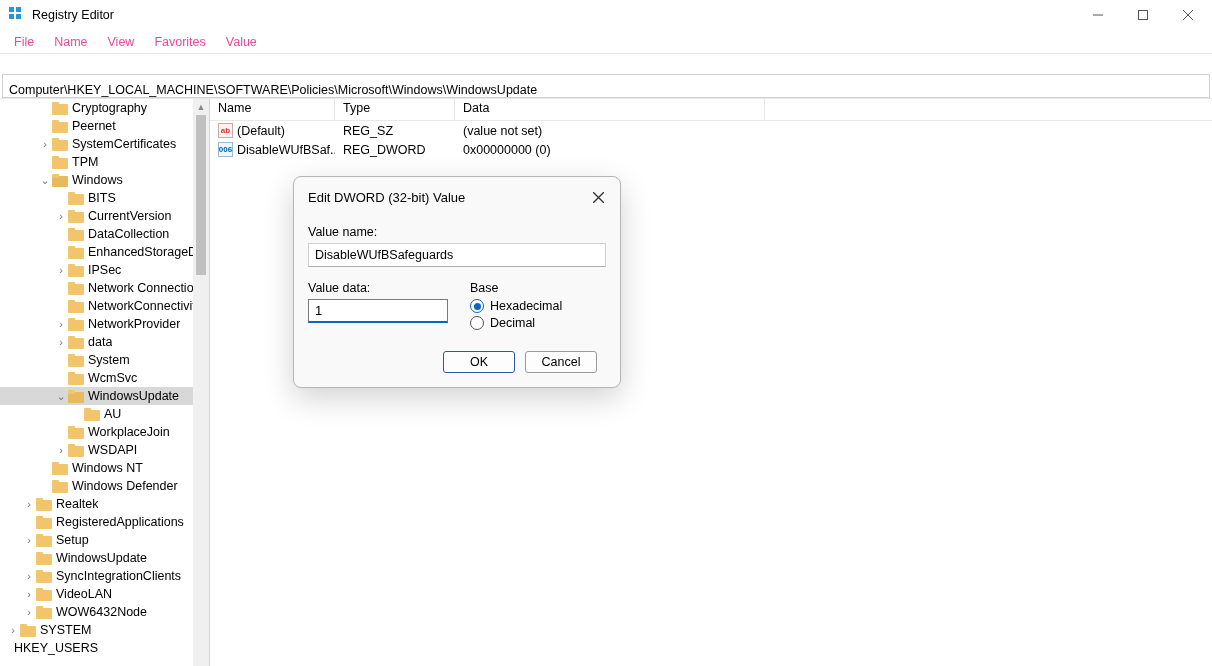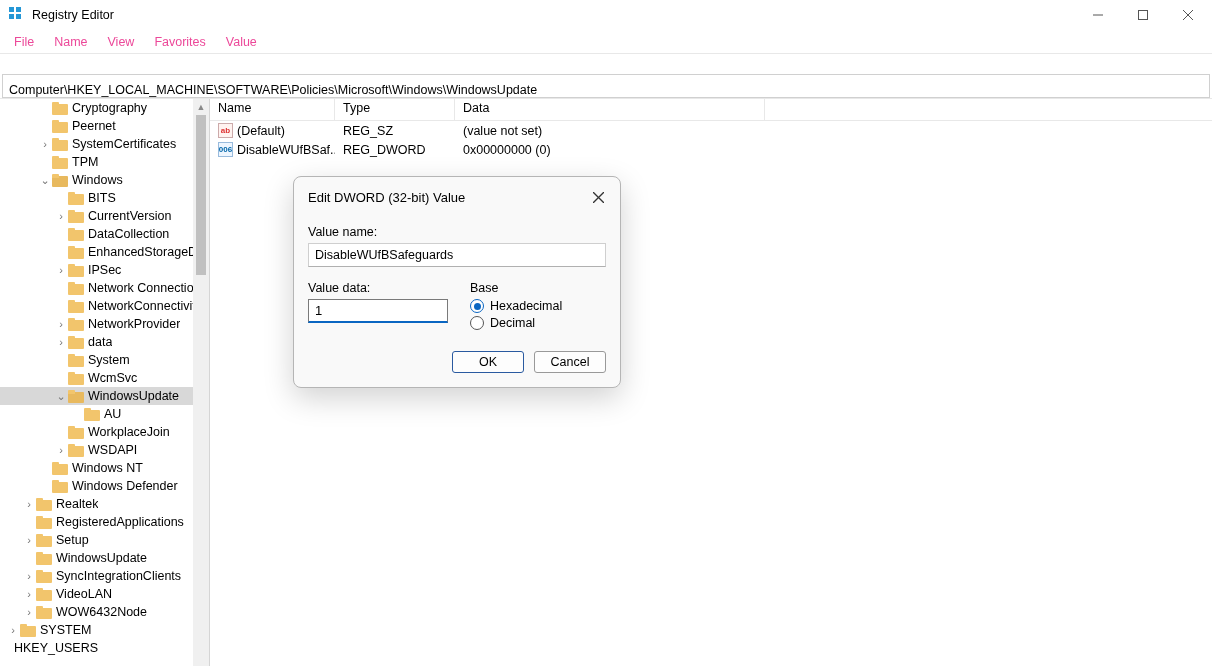--- a/index.html
+++ b/index.html
@@ -182,21 +182,21 @@
   .radio-row { display:flex; align-items:center; gap:6px; margin: 3px 0; font-size:12.5px;}
   .radio {
     width: 14px; height:14px; border-radius:50%;
     border: 1px solid #555; background:#fff;
     display:inline-flex;align-items:center;justify-content:center;
   }
   .radio.checked { border-color:#0a66c2; }
   .radio.checked::after{content:"";width:7px;height:7px;border-radius:50%;background:#0a66c2;}
   .dialog-buttons {
     display:flex; justify-content:flex-end; gap:10px;
-    padding: 8px 14px 14px;
+    padding: 8px 23px 14px;
   }
   .btn {
     min-width: 72px;
     padding: 3px 10px;
     border: 1px solid #999;
     background:#fdfdfd;
     border-radius: 3px;
     text-align:center;
     font-size: 12.5px;
   }

